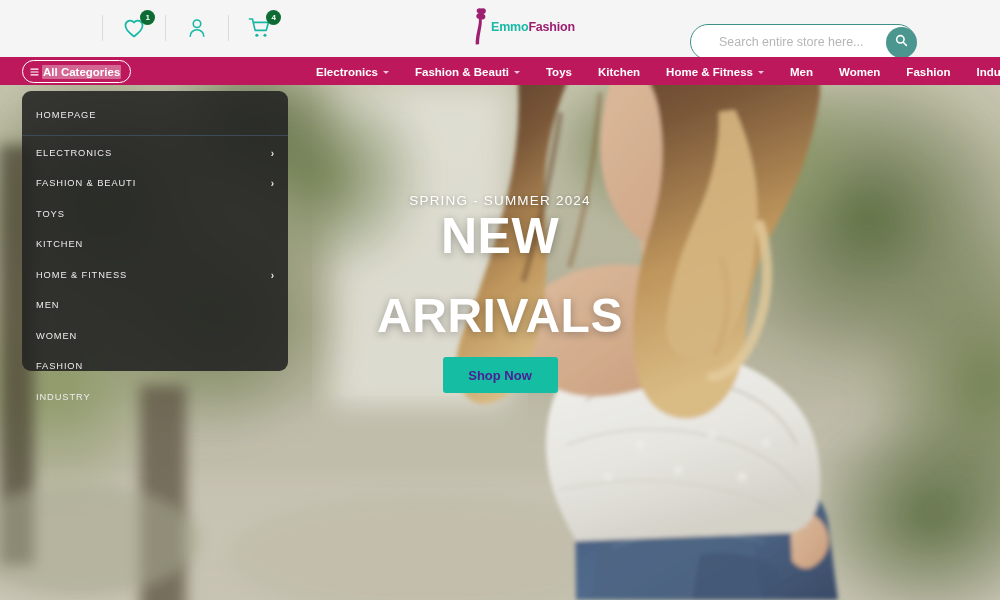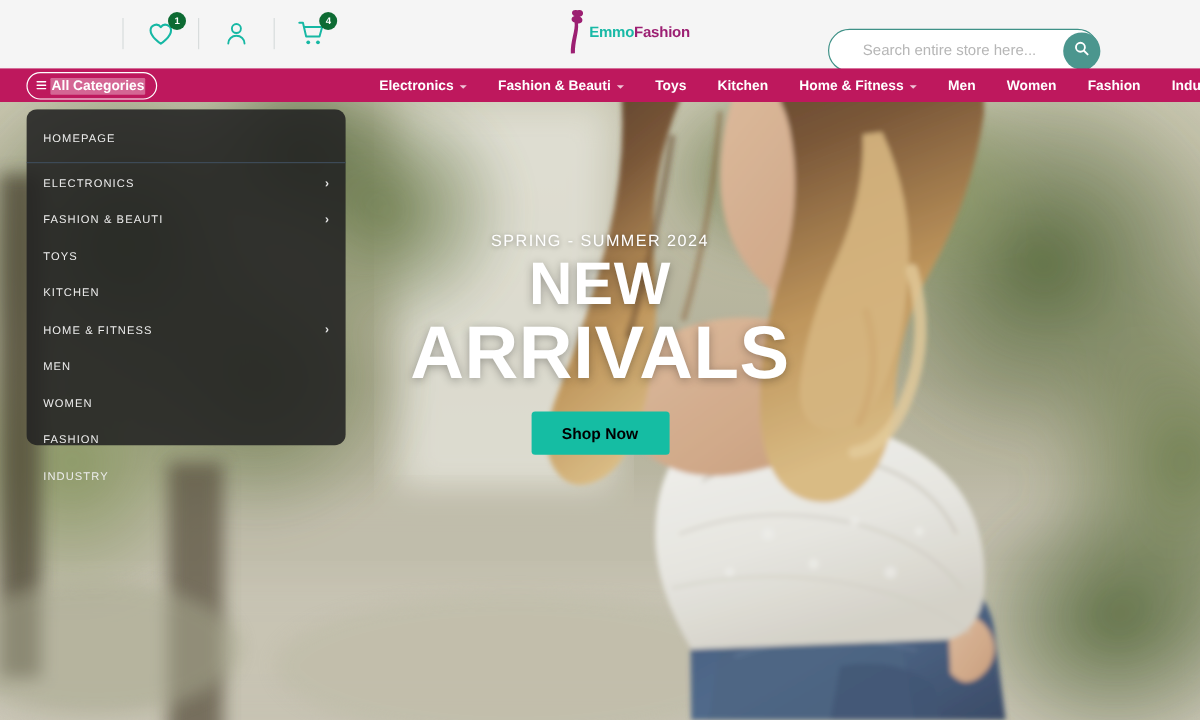--- a/index.html
+++ b/index.html
@@ -104,27 +104,28 @@
   .hero-kicker {
     color:#ffffff; font-size:13.5px; font-weight:400; letter-spacing:1.2px;
     text-shadow:0 1px 4px rgba(0,0,0,.35);
   }
   .hero-h1 {
     color:#ffffff; font-size:50px; font-weight:700; line-height:1.12;
     letter-spacing:0.5px; text-shadow:0 2px 8px rgba(0,0,0,.3);
     text-align:center;
   }
   .hero-h2 {
-    color:#ffffff; font-size:62px; font-weight:700; line-height:1.0;
+    color:#ffffff; font-size:48px; font-weight:700; line-height:1.0;
     letter-spacing:0.5px; text-shadow:0 2px 8px rgba(0,0,0,.3);
     text-align:center;
+    margin-top:28px;
   }
   .shop-btn {
     margin-top:17px; width:115px; height:36px;
-    background:#15bda3; color:#000000; border:none; border-radius:3px;
+    background:#15bda3; color:#4c1d95; border:none; border-radius:3px;
     font-family:"Liberation Sans", sans-serif;
     font-size:13px; font-weight:700; cursor:pointer;
   }
 
   
   .cat-panel {
     position:absolute; left:22px; top:91px; width:266px; height:280px;
     background:rgba(34,34,34,0.88);
     border-radius:9px;
     padding:0; z-index:20;

